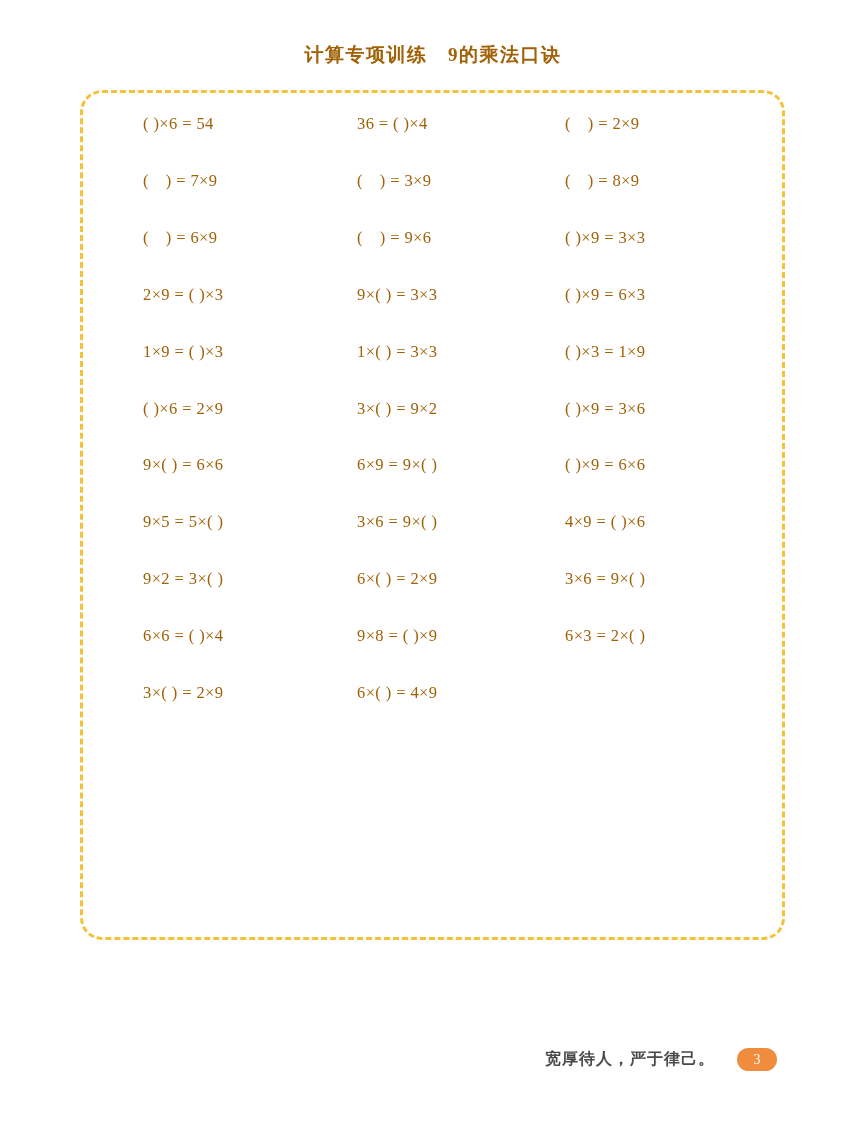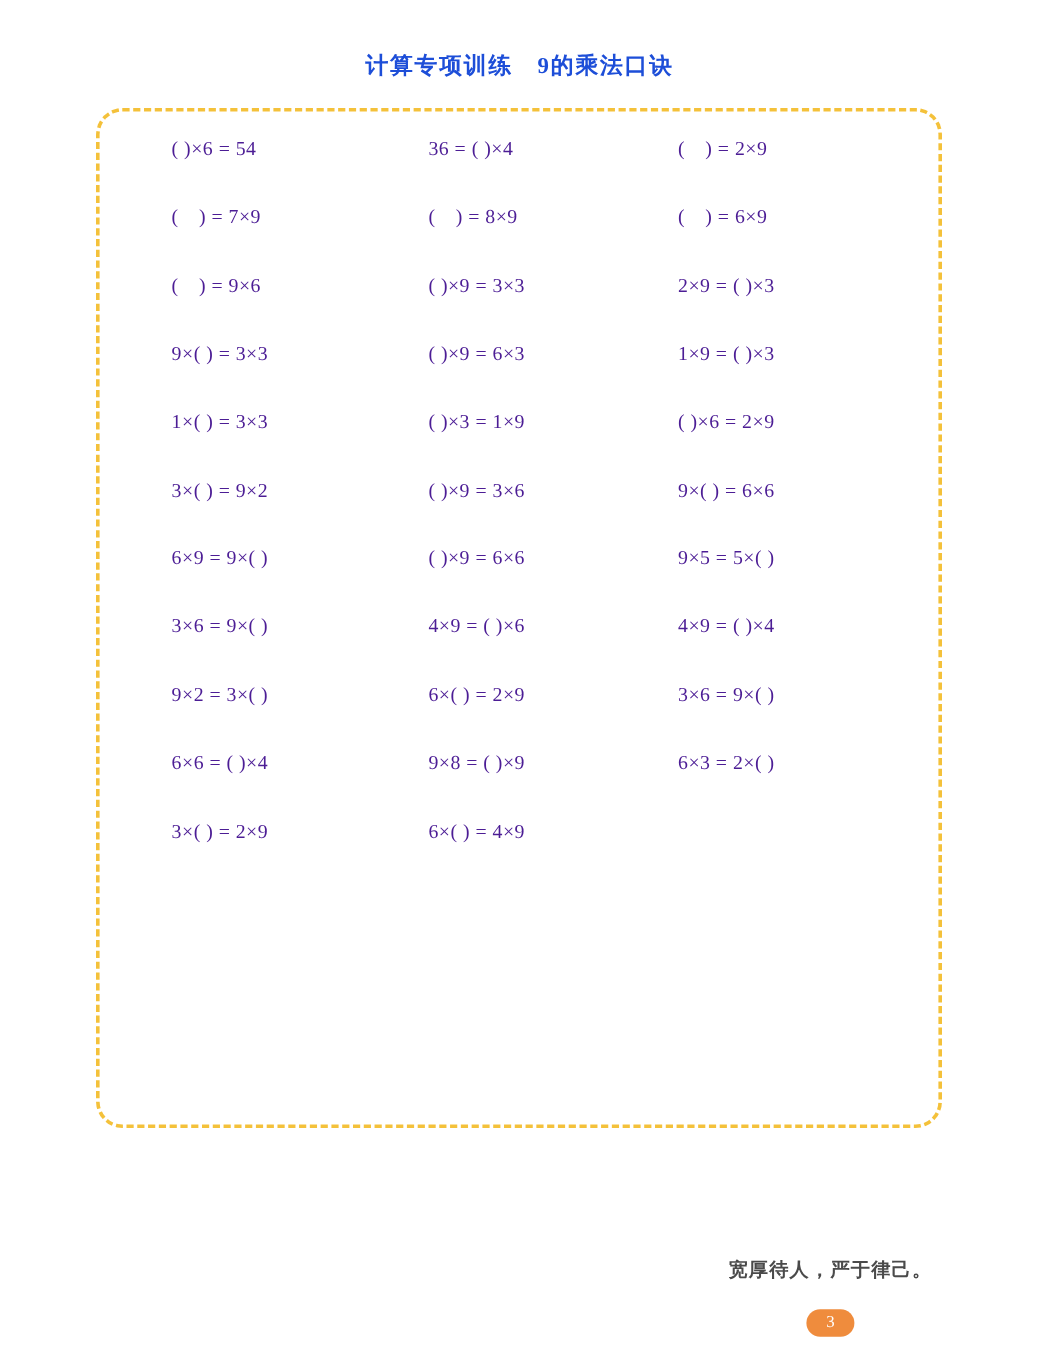--- a/index.html
+++ b/index.html
@@ -10,21 +10,21 @@
     background: #ffffff;
     overflow: hidden;
     font-family: "Liberation Serif", serif;
   }
   .page-title {
     position: absolute;
     top: 42px;
     left: 0;
     width: 100%;
     text-align: center;
-    color: #1d4ed8;
+    color: #a16207;
     font-size: 19px;
     font-weight: bold;
     letter-spacing: 1.5px;
     font-family: "Liberation Serif", "DejaVu Sans", serif;
   }
   .worksheet-box {
     position: absolute;
     left: 80px;
     top: 90px;
     width: 705px;
@@ -32,33 +32,32 @@
     box-sizing: border-box;
     border: 3px dashed #f4c13a;
     border-radius: 22px;
     padding: 3px 18px 0 60px;
   }
   .problems-grid {
     display: grid;
     grid-template-columns: 214px 208px 1fr;
     grid-auto-rows: 56.85px;
     align-items: center;
-    color: #4c1d95;
+    color: #a16207;
     font-size: 16.5px;
     letter-spacing: 0.4px;
   }
   .cell { white-space: pre; }
   .footer {
     position: absolute;
     top: 1048px;
     right: 89px;
     display: flex;
     align-items: center;
     gap: 22px;
-    flex-direction: column;
   }
   .motto {
     font-size: 16px;
     font-weight: bold;
     color: #4a4a4a;
     letter-spacing: 1px;
     font-family: "Liberation Serif", "DejaVu Sans", serif;
   }
   .page-badge {
     width: 40px;
@@ -80,20 +79,21 @@
 
   <div class="page-title">计算专项训练　9的乘法口诀</div>
 
   <div class="worksheet-box">
     <div class="problems-grid">
       <div class="cell">( )×6 = 54</div>
       <div class="cell">36 = ( )×4</div>
 
       <div class="cell">(　) = 2×9</div>
       <div class="cell">(　) = 7×9</div>
+      <div class="cell">(　) = 3×9</div>
 
       <div class="cell">(　) = 8×9</div>
       <div class="cell">(　) = 6×9</div>
       <div class="cell">(　) = 9×6</div>
 
       <div class="cell">( )×9 = 3×3</div>
       <div class="cell">2×9 = ( )×3</div>
 
       <div class="cell">9×( ) = 3×3</div>
       <div class="cell">( )×9 = 6×3</div>
@@ -107,21 +107,20 @@
       <div class="cell">( )×9 = 3×6</div>
 
       <div class="cell">9×( ) = 6×6</div>
       <div class="cell">6×9 = 9×( )</div>
       <div class="cell">( )×9 = 6×6</div>
 
       <div class="cell">9×5 = 5×( )</div>
       <div class="cell">3×6 = 9×( )</div>
       <div class="cell">4×9 = ( )×6</div>
 
-      <div class="cell">4×9 = ( )×4</div>
       <div class="cell">9×2 = 3×( )</div>
 
       <div class="cell">6×( ) = 2×9</div>
       <div class="cell">3×6 = 9×( )</div>
 
       <div class="cell">6×6 = ( )×4</div>
       <div class="cell">9×8 = ( )×9</div>
 
       <div class="cell">6×3 = 2×( )</div>
       <div class="cell">3×( ) = 2×9</div>

